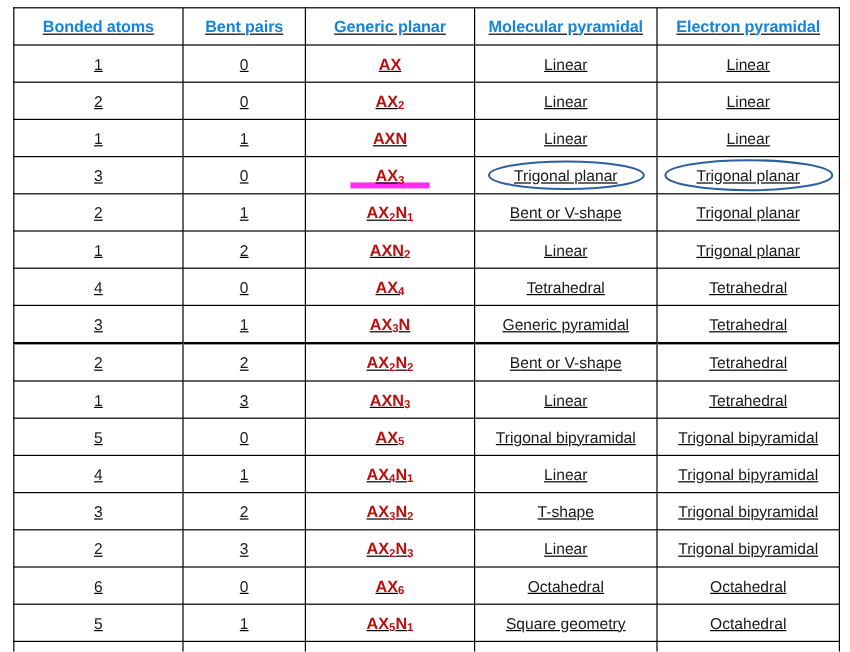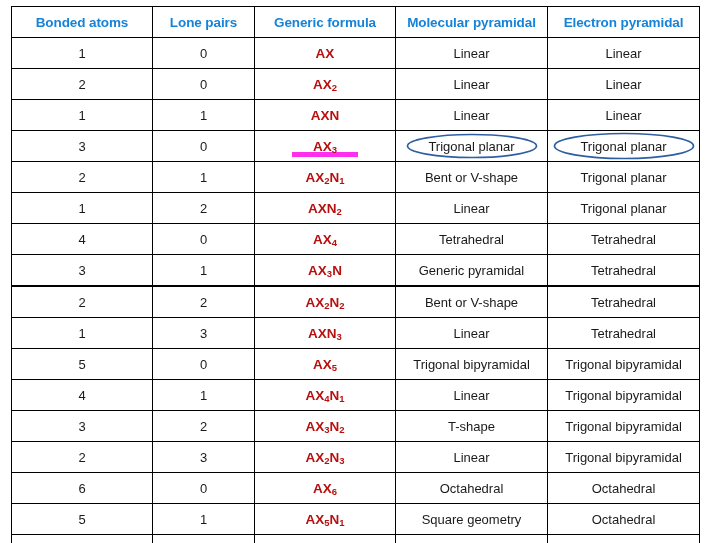--- a/index.html
+++ b/index.html
@@ -13,20 +13,21 @@
     font-family: "Liberation Sans", sans-serif;
     overflow: hidden;
     position: relative;
   }
   #vsepr-wrap {
     position: absolute;
     left: 11px;
     top: 6px;
     width: 688px;
     height: 530px;
+    text-decoration: underline;
   }
   table.vsepr {
     border-collapse: collapse;
     width: 688px;
     height: 530px;
     table-layout: fixed;
     background: #ffffff;
   }
   table.vsepr col.c0 { width: 141px; }
   table.vsepr col.c1 { width: 102px; }
@@ -101,22 +102,22 @@
     <colgroup>
       <col class="c0">
         <col class="c1">
         <col class="c2">
         <col class="c3">
         <col class="c4">
     </colgroup>
     <thead>
       <tr>
         <th>Bonded atoms</th>
-        <th>Lone pairs</th>
-        <th>Generic formula</th>
+        <th>Bent pairs</th>
+        <th>Generic planar</th>
         <th>Molecular pyramidal</th>
         <th>Electron pyramidal</th>
       </tr>
     </thead>
     <tbody id="tbody">
         <tr>
           <td>1</td>
           <td>0</td>
           <td class="formula"><span class="cell-text">AX</span></td>
           <td><span class="cell-text">Linear</span></td>

